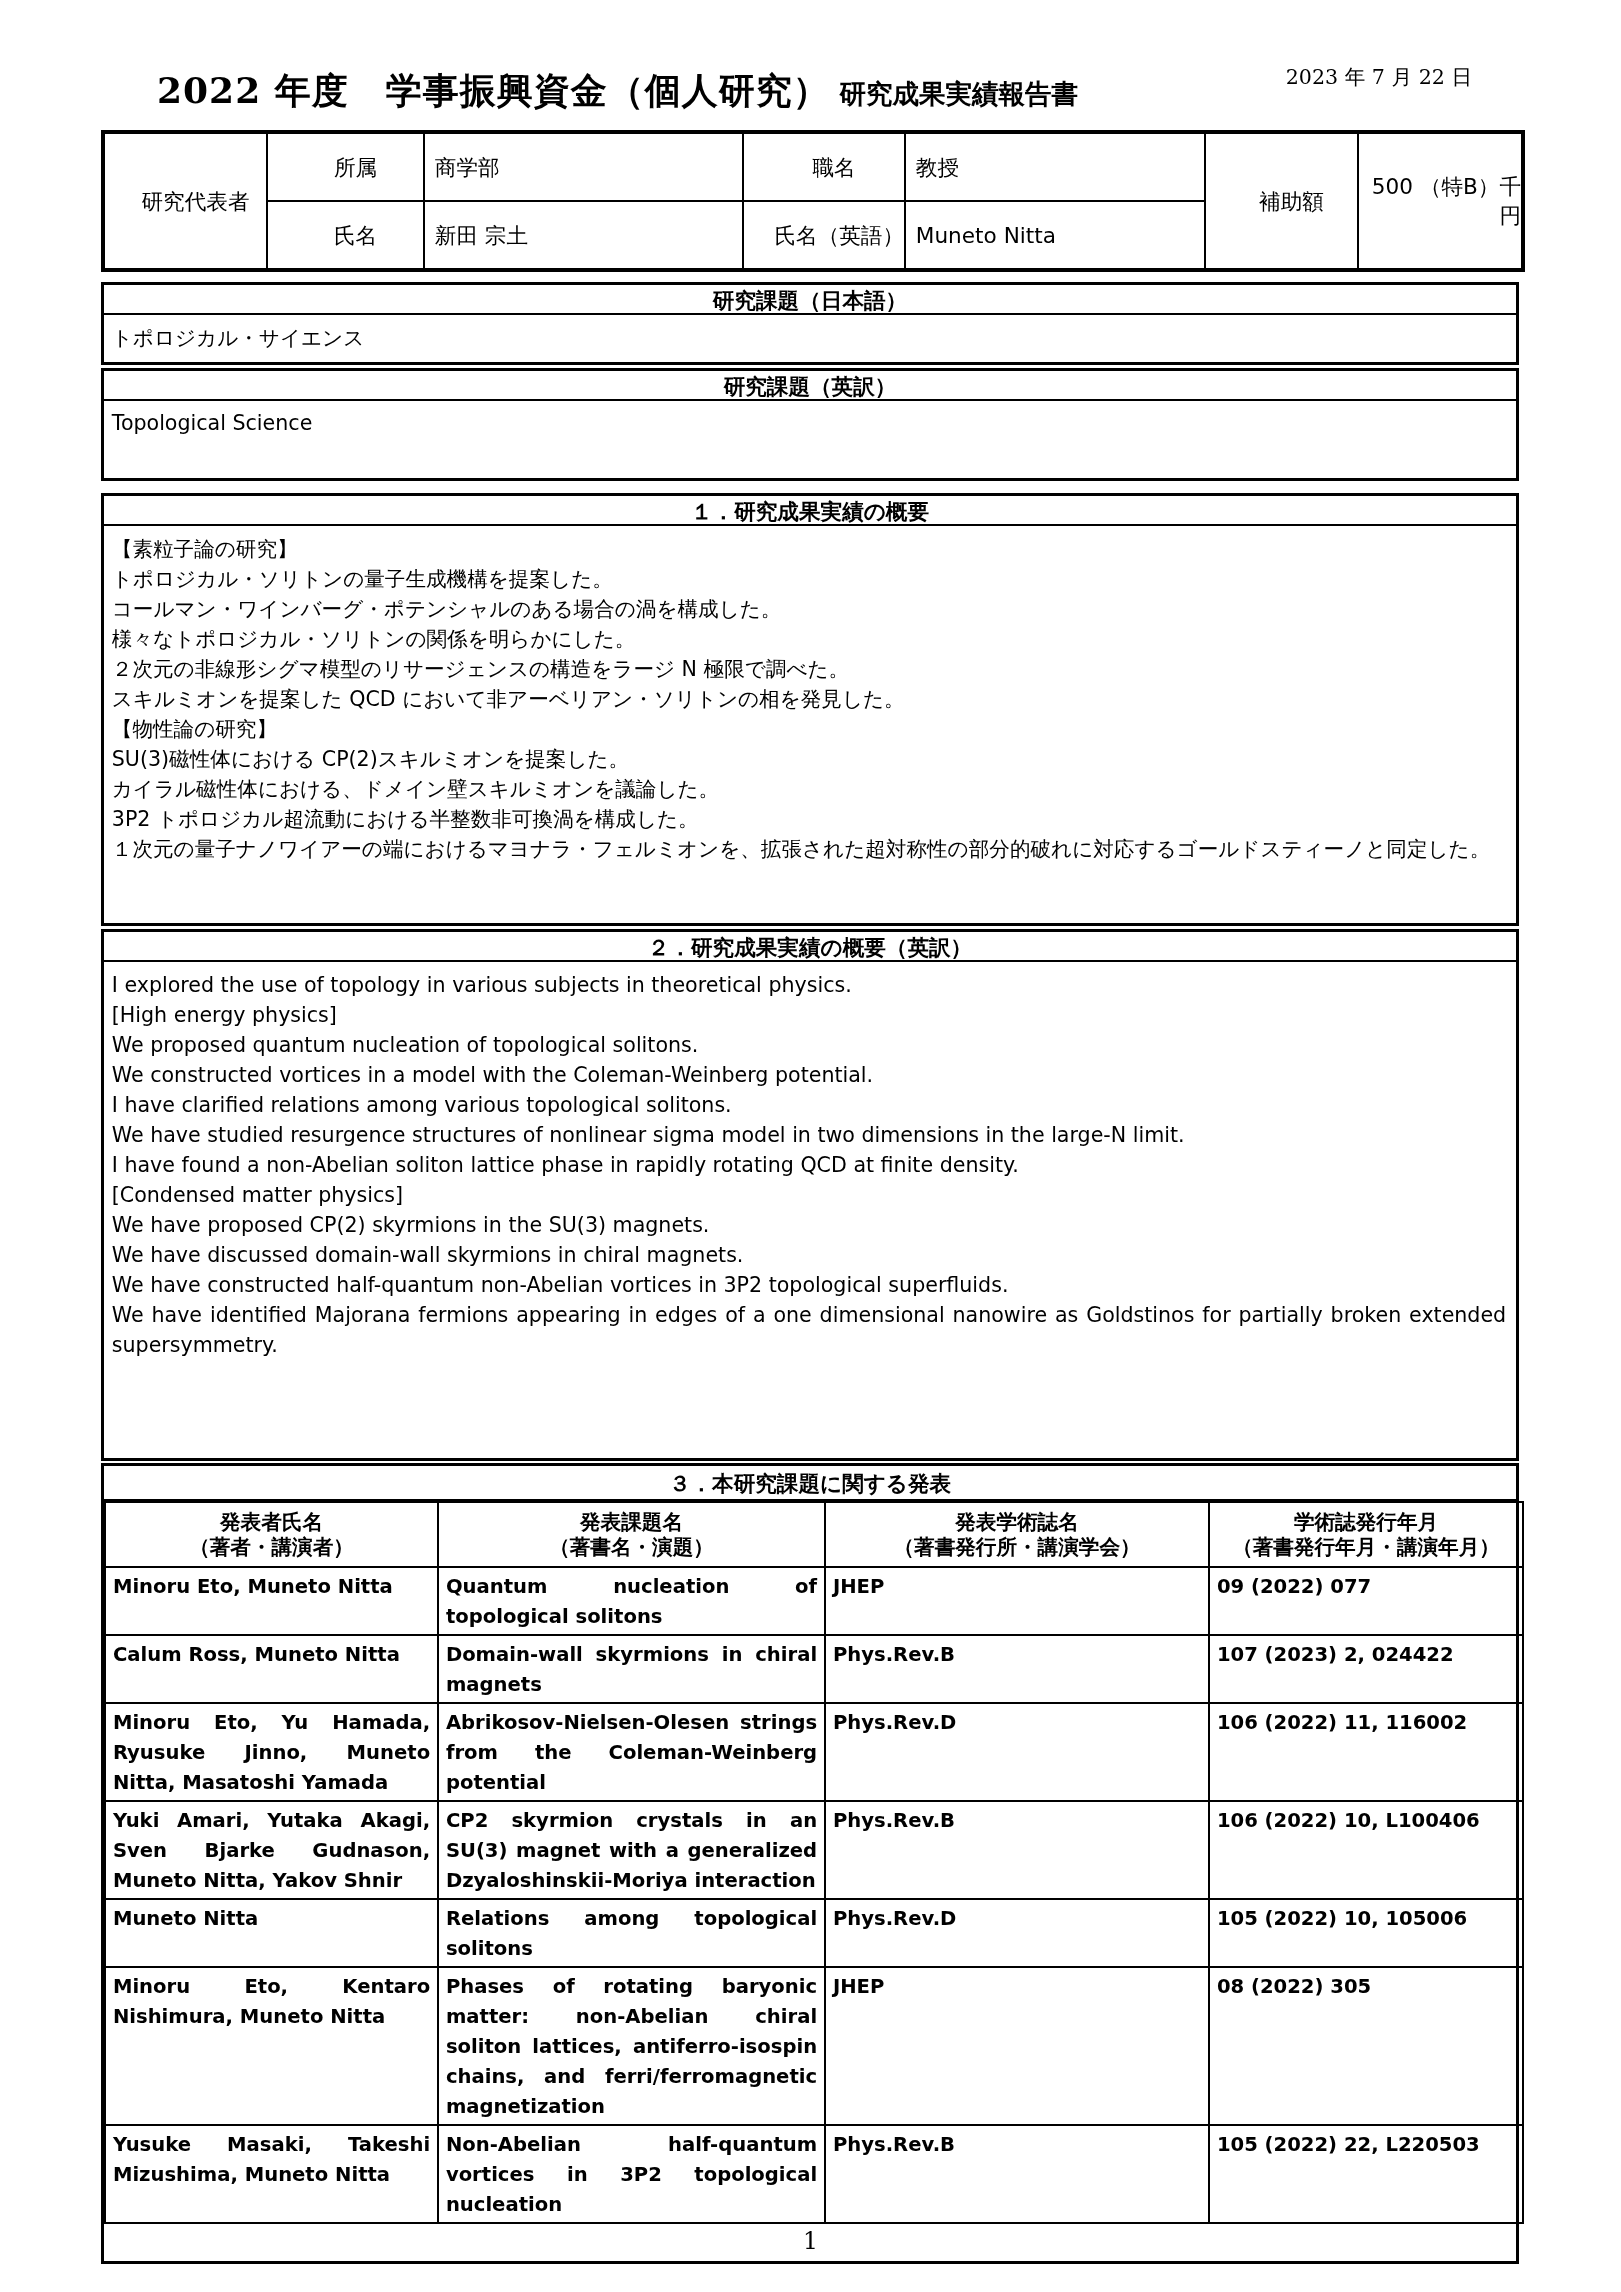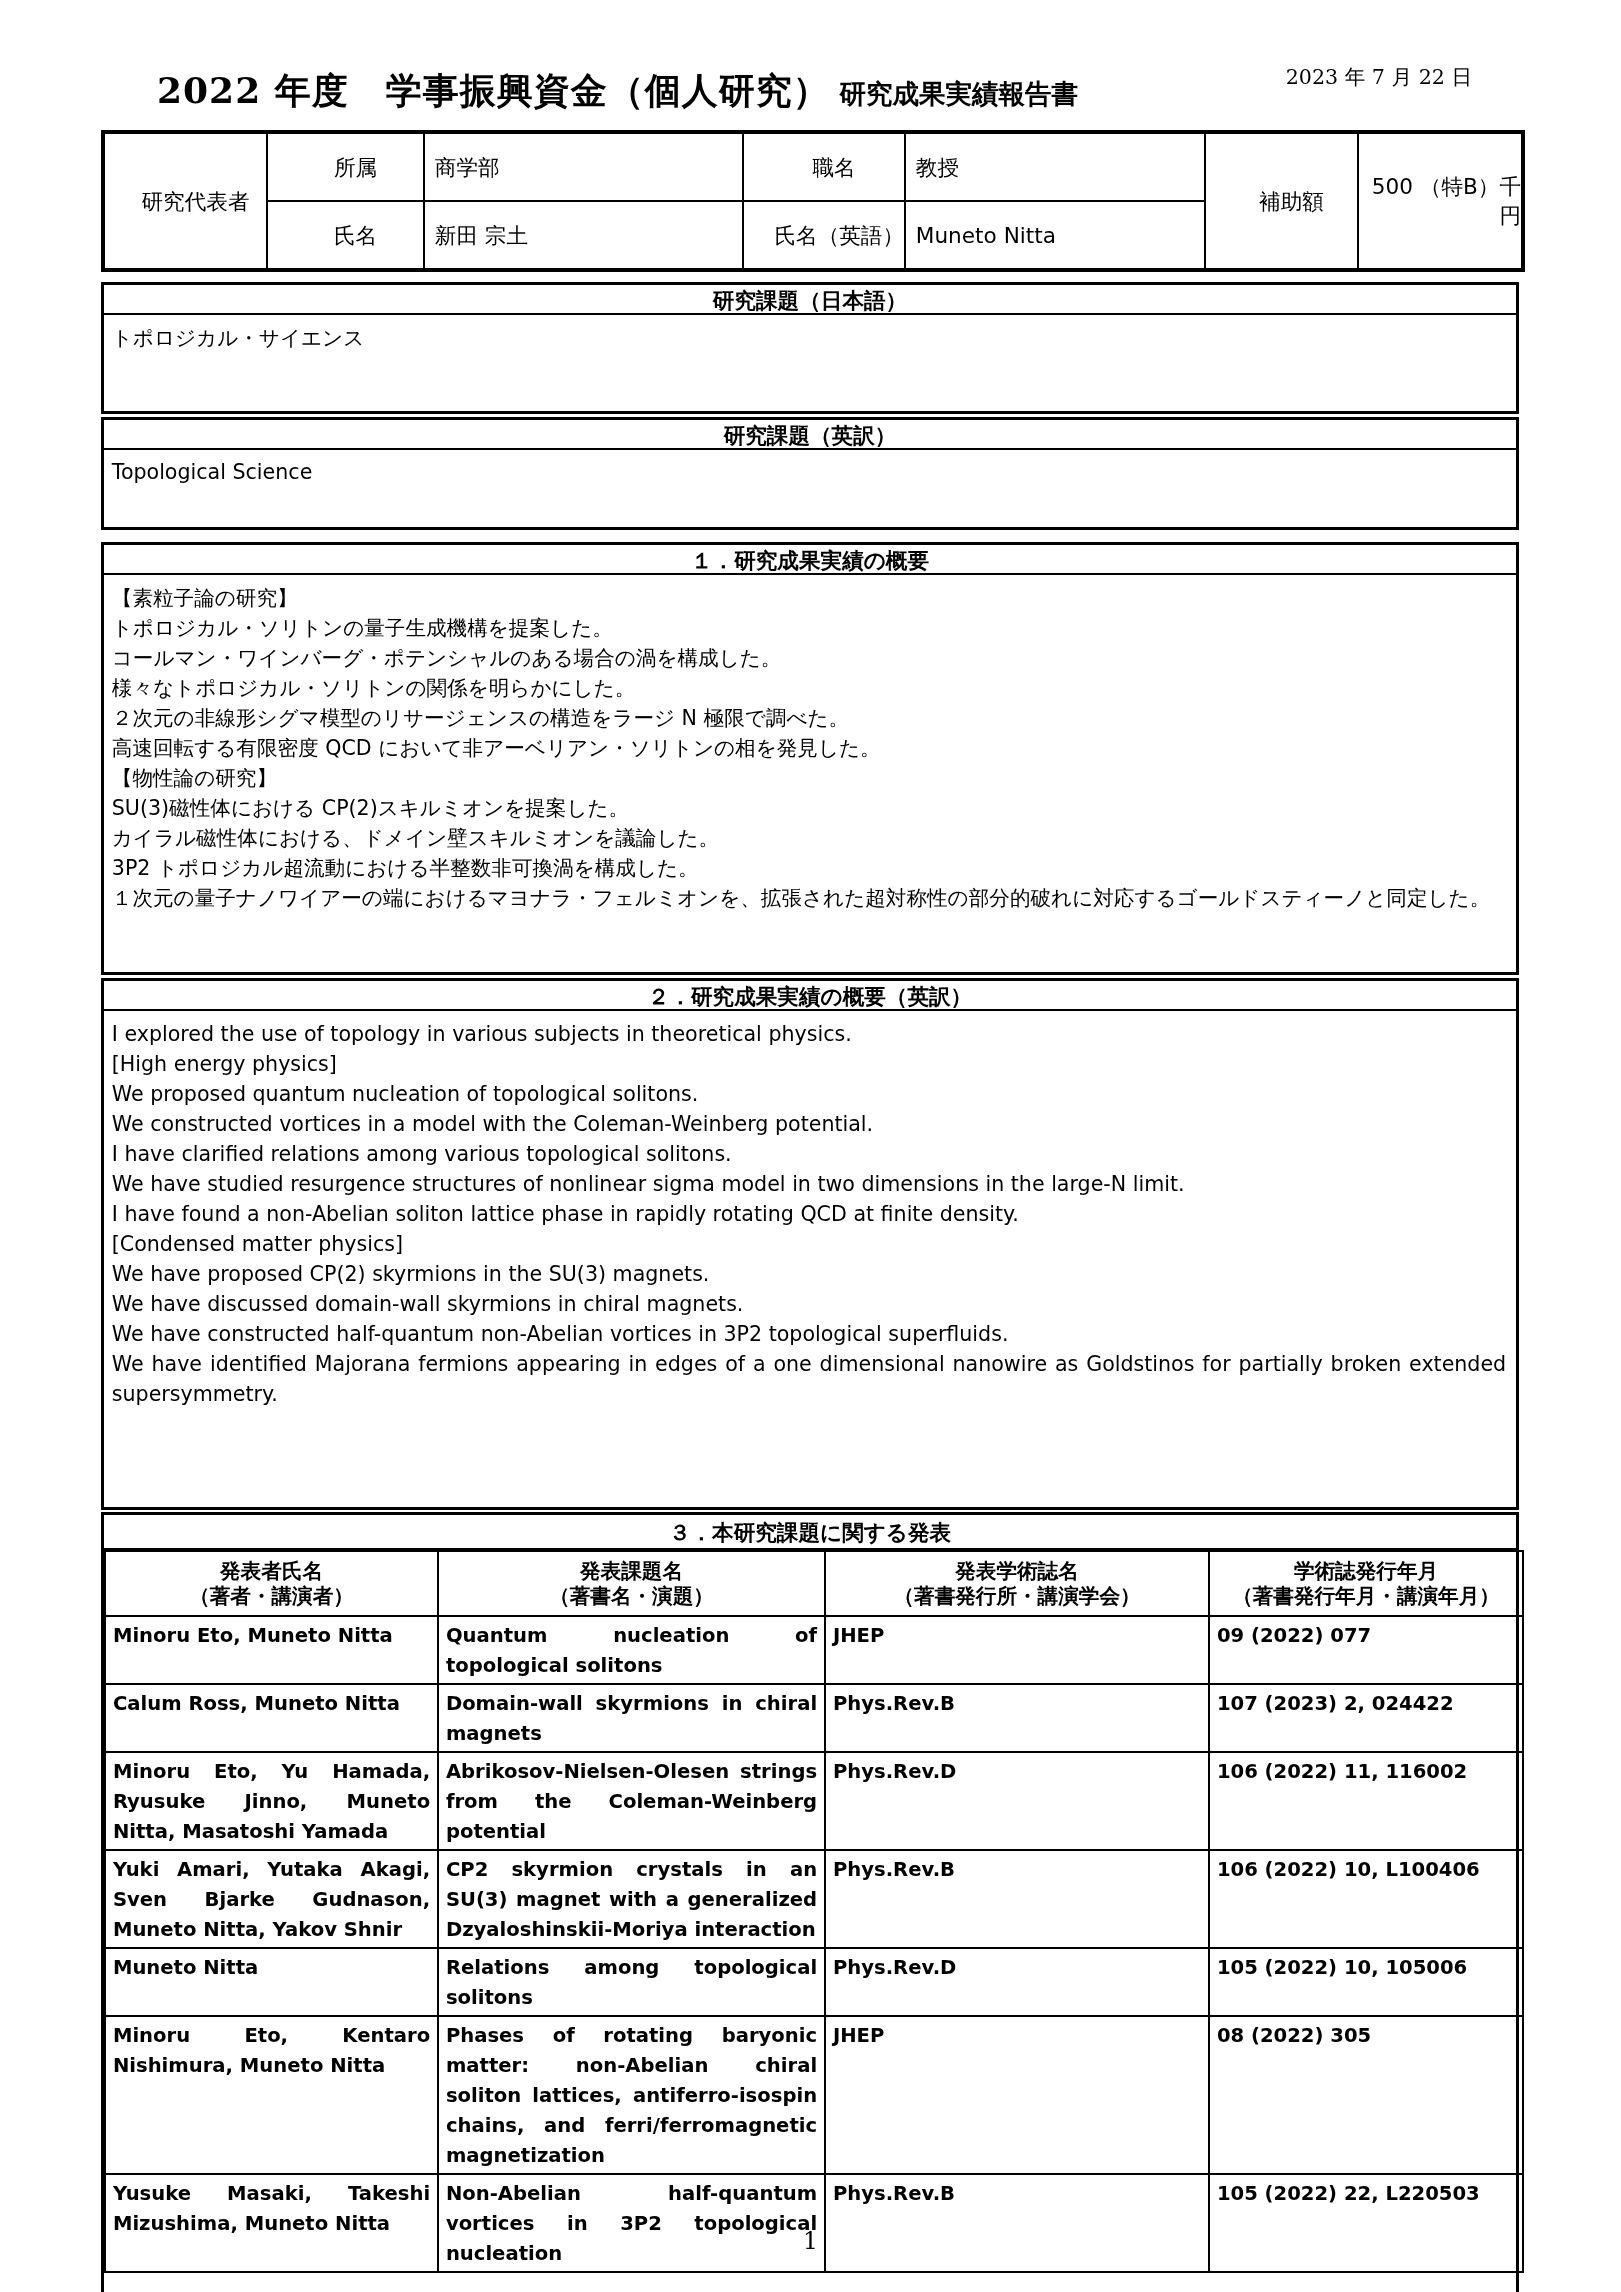--- a/index.html
+++ b/index.html
@@ -39,21 +39,21 @@
   .box { border:3.9px solid #000; width:100%; }
   .sec-h {
     border-bottom:2px solid #000; text-align:center;
     font-size:21.6px; font-weight:600; line-height:27.4px; height:30px;
     padding-top:2px;
   }
   .sec-body { padding:7.8px 9.8px 0 7.8px; font-size:20.6px; line-height:30px; }
   .sec-body p { margin:0; }
   p.justify { text-align:justify; }
 
-  .boxA { height:132px; margin-bottom:2.9px; }
+  .boxA { height:83px; margin-bottom:2.9px; }
   .boxB { height:113px; margin-bottom:12.7px; }
   .boxC { height:433px; margin-bottom:2.9px; }
   .boxD { height:532px; margin-bottom:2px; }
   .boxE { height:801px; }
   .boxE .sec-h { height:35px; line-height:31px; }
 
   
   table.pubs {
     width:100%; border-collapse:collapse; table-layout:fixed;
   }
@@ -135,21 +135,21 @@
     </div>
 
     <div class="box boxC">
       <div class="sec-h">１．研究成果実績の概要</div>
       <div class="sec-body">
         <p>【素粒子論の研究】</p>
         <p>トポロジカル・ソリトンの量子生成機構を提案した。</p>
         <p>コールマン・ワインバーグ・ポテンシャルのある場合の渦を構成した。</p>
         <p>様々なトポロジカル・ソリトンの関係を明らかにした。</p>
         <p>２次元の非線形シグマ模型のリサージェンスの構造をラージ N 極限で調べた。</p>
-        <p>高速回転する有限密度 QCD において非アーベリアン・ソリトンの相を発見した。</p>
+        <p>スキルミオンを提案した QCD において非アーベリアン・ソリトンの相を発見した。</p>
         <p>【物性論の研究】</p>
         <p>SU(3)磁性体における CP(2)スキルミオンを提案した。</p>
         <p>カイラル磁性体における、ドメイン壁スキルミオンを議論した。</p>
         <p>3P2 トポロジカル超流動における半整数非可換渦を構成した。</p>
         <p>１次元の量子ナノワイアーの端におけるマヨナラ・フェルミオンを、拡張された超対称性の部分的破れに対応するゴールドスティーノと同定した。</p>
       </div>
     </div>
 
     <div class="box boxD">
       <div class="sec-h">２．研究成果実績の概要（英訳）</div>

